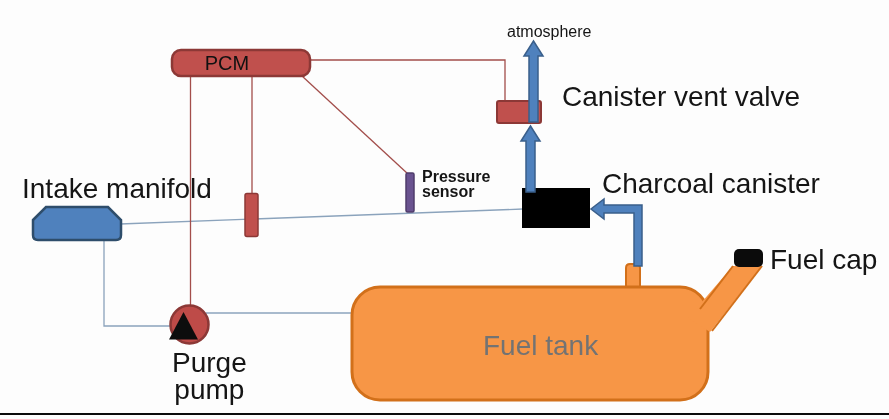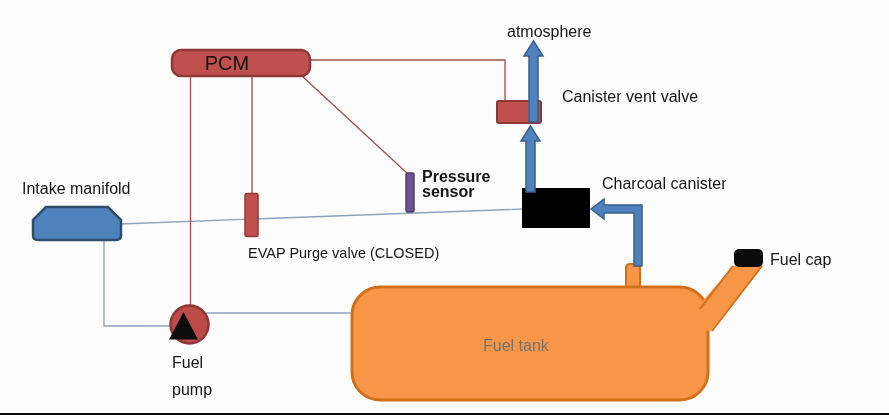--- a/index.html
+++ b/index.html
@@ -6,21 +6,21 @@
   #stage{
     position:relative;
     width:889px;height:419px;
     background:#fdfdfd;
     overflow:hidden;
     font-family:"Liberation Sans", sans-serif;
     color:#151515;
   }
   #shapes{position:absolute;left:0;top:0;}
   .lbl{position:absolute;white-space:nowrap;color:#151515;}
-  .lbl-lg{font-size:16px;line-height:26px;}
+  .lbl-lg{font-size:28px;line-height:26px;text-align:center;}
   .lbl-md{font-size:14.5px;line-height:18px;}
   .lbl-sm{font-size:16px;line-height:14.5px;}
   #pcm-label{
     position:absolute;left:172px;top:50px;width:138px;height:26px;
     display:flex;align-items:center;justify-content:center;
     padding-right:28px;box-sizing:border-box;
     font-size:20px;color:#111;
   }
   #vent-valve-label{left:562px;top:83px;line-height:28.5px;}
   #fuel-pump-label{left:172px;top:349px;line-height:27px;}
@@ -84,24 +84,23 @@
     <div>Canister vent valve</div>
   </div>
 
   <div class="lbl lbl-lg" style="left:602px;top:171px;">Charcoal canister</div>
 
   <div id="pressure-sensor-label" class="lbl lbl-sm">
     <div>Pressure</div>
     <div>sensor</div>
   </div>
 
-  <div class="lbl lbl-md" style="left:248px;top:244px;">EVAP Purge valve (CLOSED)</div>
 
   <div id="fuel-pump-label" class="lbl lbl-lg">
-    <div>Fuel</div>
+    <div>Purge</div>
     <div>pump</div>
   </div>
 
   <div id="fuel-tank-label" class="lbl lbl-lg">Fuel tank</div>
 
   <div class="lbl lbl-lg" style="left:770px;top:247px;">Fuel cap</div>
 
   <div id="bottom-border"></div>
 </div>
 

